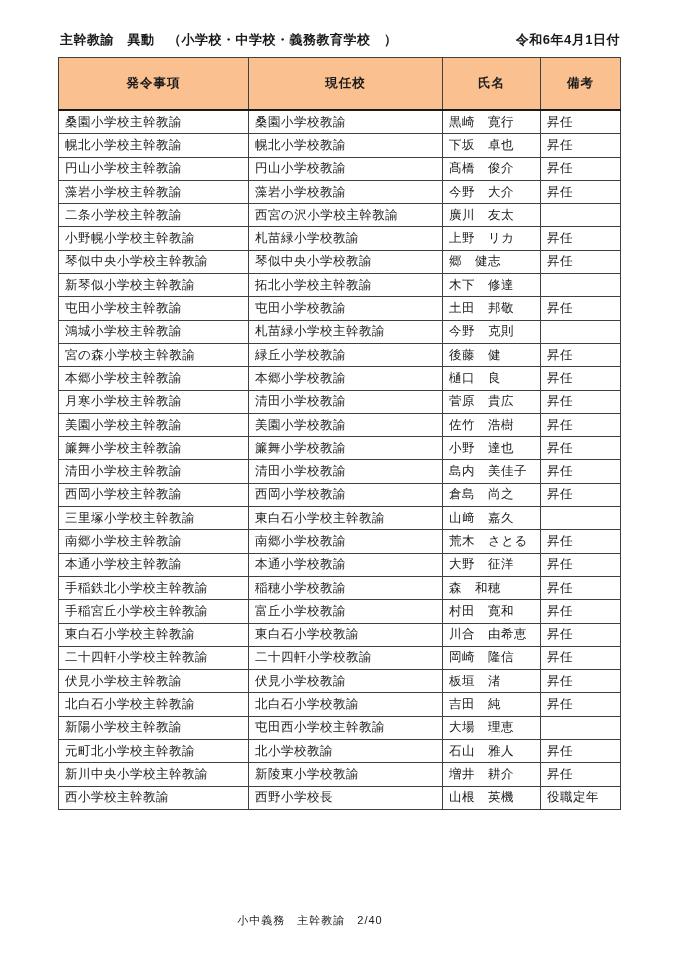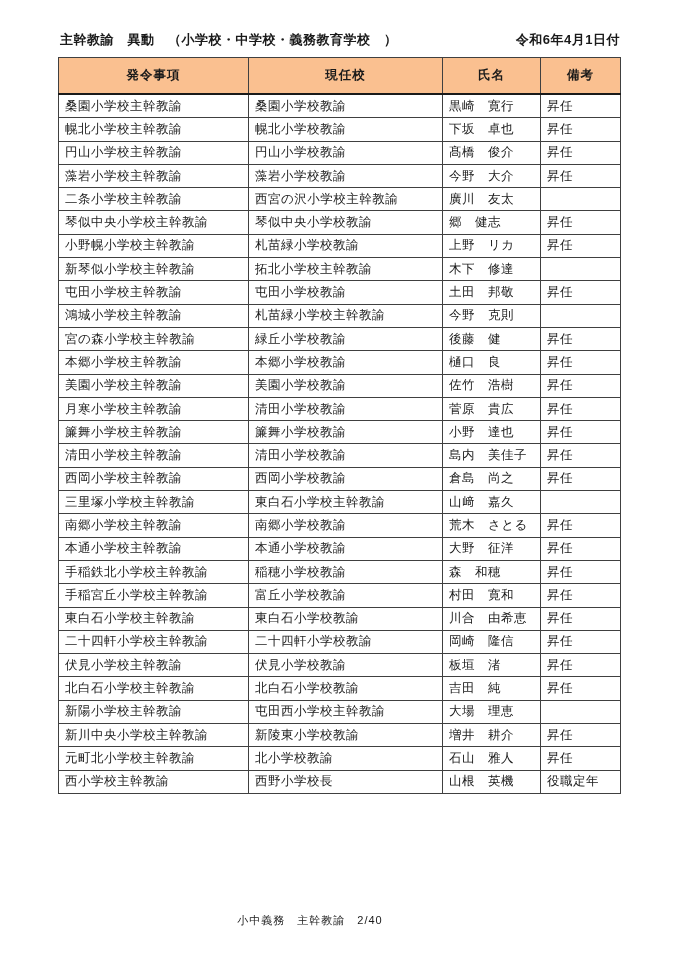--- a/index.html
+++ b/index.html
@@ -38,21 +38,21 @@
     table-layout: fixed;
   }
   table.transfer-table th {
     background: var(--header-bg, #FAC090);
     border: 1px solid var(--border-color, #404040);
     border-bottom: 2px solid #1a1a1a;
     height: 19px;
     font-size: 12.5px;
     font-weight: bold;
     text-align: center;
-    padding: 8px;
+    padding: 16px;
     letter-spacing: 1px;
   }
   table.transfer-table td {
     border: 1px solid var(--border-color, #404040);
     height: 22.3px;
     font-size: 12.5px;
     font-weight: normal;
     text-align: left;
     vertical-align: middle;
     padding: 0 2px 0 6px;
@@ -119,32 +119,32 @@
         <td>今野　大介</td>
         <td>昇任</td>
       </tr>
       <tr>
         <td>二条小学校主幹教諭</td>
         <td>西宮の沢小学校主幹教諭</td>
         <td>廣川　友太</td>
         <td></td>
       </tr>
       <tr>
+        <td>小野幌小学校主幹教諭</td>
+        <td>札苗緑小学校教諭</td>
+        <td>上野　リカ</td>
+        <td>昇任</td>
+      </tr>
+      <tr>
         <td>琴似中央小学校主幹教諭</td>
         <td>琴似中央小学校教諭</td>
         <td>郷　健志</td>
         <td>昇任</td>
       </tr>
       <tr>
-        <td>小野幌小学校主幹教諭</td>
-        <td>札苗緑小学校教諭</td>
-        <td>上野　リカ</td>
-        <td>昇任</td>
-      </tr>
-      <tr>
         <td>新琴似小学校主幹教諭</td>
         <td>拓北小学校主幹教諭</td>
         <td>木下　修達</td>
         <td></td>
       </tr>
       <tr>
         <td>屯田小学校主幹教諭</td>
         <td>屯田小学校教諭</td>
         <td>土田　邦敬</td>
         <td>昇任</td>
@@ -161,32 +161,32 @@
         <td>後藤　健</td>
         <td>昇任</td>
       </tr>
       <tr>
         <td>本郷小学校主幹教諭</td>
         <td>本郷小学校教諭</td>
         <td>樋口　良</td>
         <td>昇任</td>
       </tr>
       <tr>
+        <td>月寒小学校主幹教諭</td>
+        <td>清田小学校教諭</td>
+        <td>菅原　貴広</td>
+        <td>昇任</td>
+      </tr>
+      <tr>
         <td>美園小学校主幹教諭</td>
         <td>美園小学校教諭</td>
         <td>佐竹　浩樹</td>
         <td>昇任</td>
       </tr>
       <tr>
-        <td>月寒小学校主幹教諭</td>
-        <td>清田小学校教諭</td>
-        <td>菅原　貴広</td>
-        <td>昇任</td>
-      </tr>
-      <tr>
         <td>簾舞小学校主幹教諭</td>
         <td>簾舞小学校教諭</td>
         <td>小野　達也</td>
         <td>昇任</td>
       </tr>
       <tr>
         <td>清田小学校主幹教諭</td>
         <td>清田小学校教諭</td>
         <td>島内　美佳子</td>
         <td>昇任</td>
@@ -251,29 +251,29 @@
         <td>吉田　純</td>
         <td>昇任</td>
       </tr>
       <tr>
         <td>新陽小学校主幹教諭</td>
         <td>屯田西小学校主幹教諭</td>
         <td>大場　理恵</td>
         <td></td>
       </tr>
       <tr>
+        <td>元町北小学校主幹教諭</td>
+        <td>北小学校教諭</td>
+        <td>石山　雅人</td>
+        <td>昇任</td>
+      </tr>
+      <tr>
         <td>新川中央小学校主幹教諭</td>
         <td>新陵東小学校教諭</td>
         <td>増井　耕介</td>
-        <td>昇任</td>
-      </tr>
-      <tr>
-        <td>元町北小学校主幹教諭</td>
-        <td>北小学校教諭</td>
-        <td>石山　雅人</td>
         <td>昇任</td>
       </tr>
       <tr>
         <td>西小学校主幹教諭</td>
         <td>西野小学校長</td>
         <td>山根　英機</td>
         <td>役職定年</td>
       </tr>
     </tbody>
 </table>

